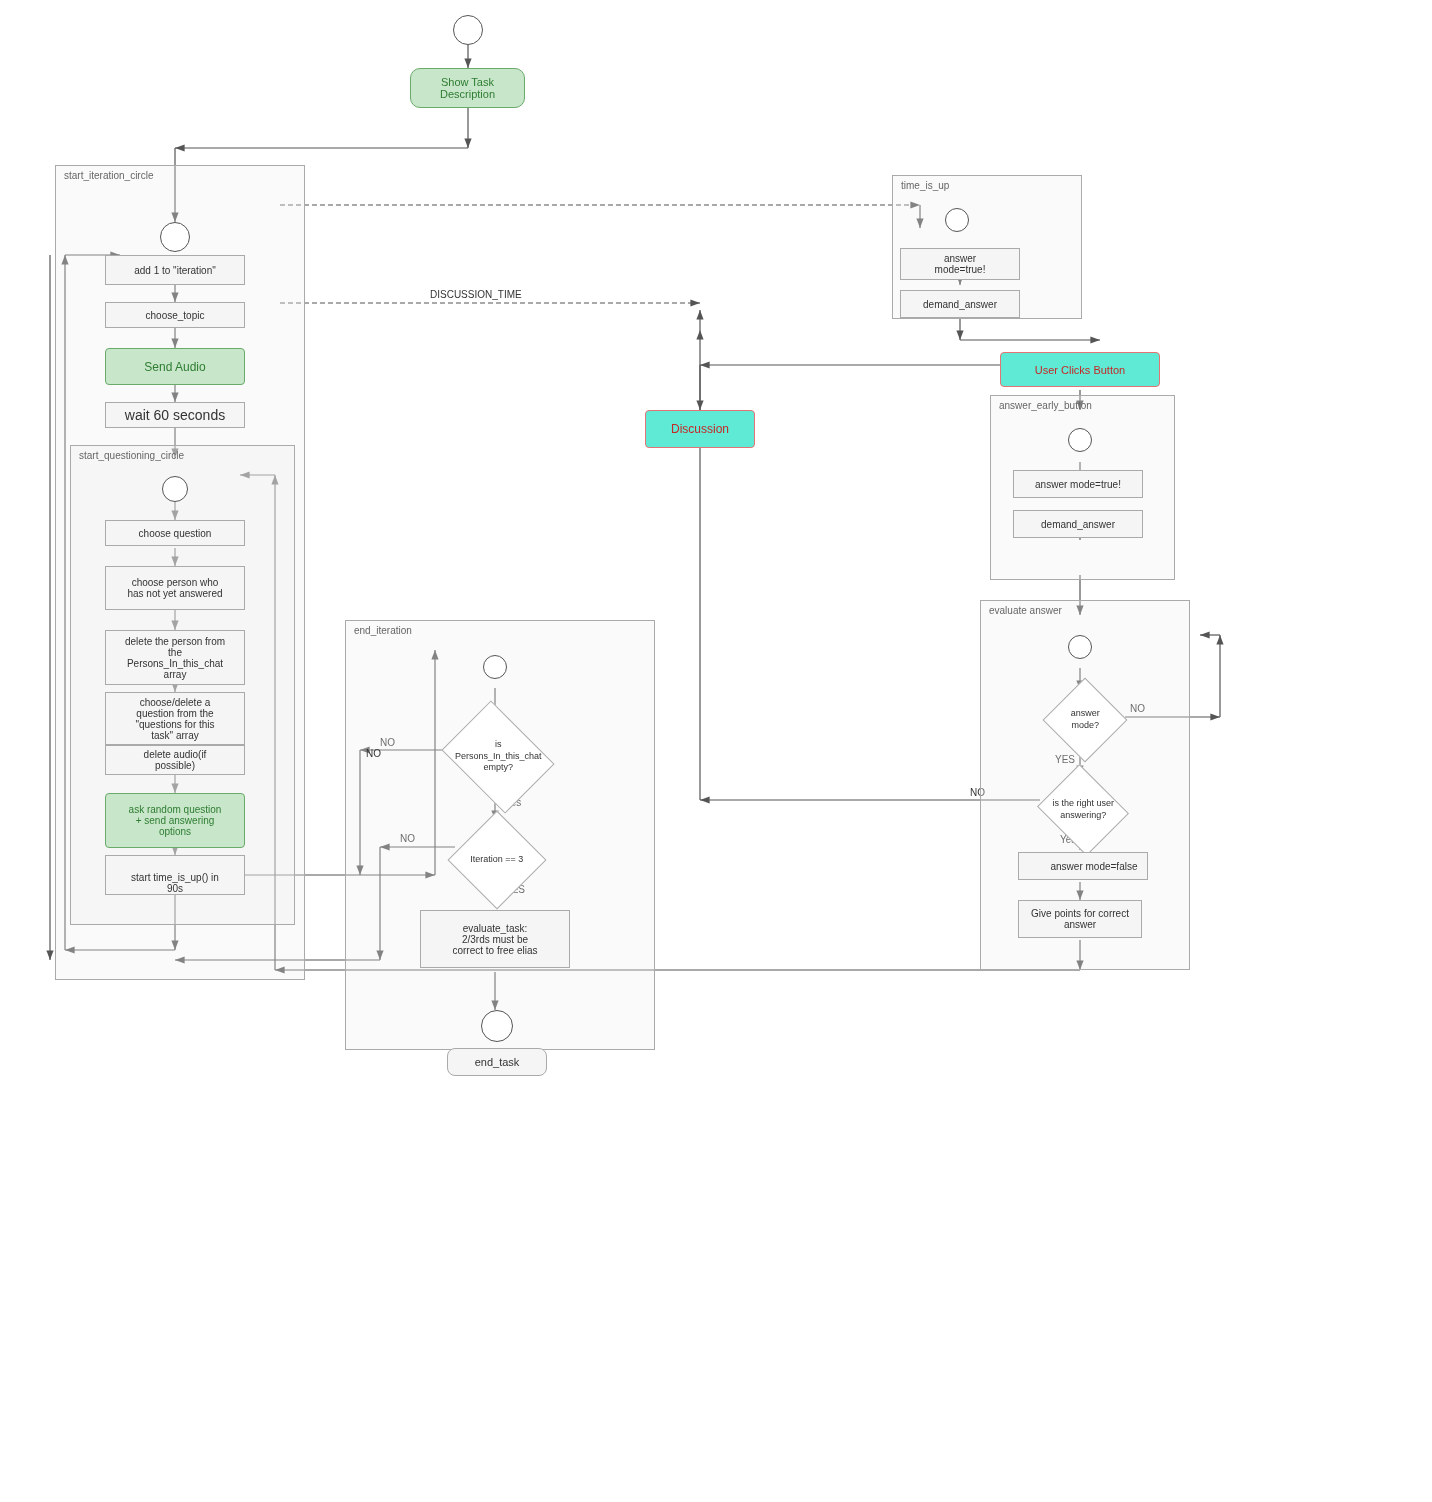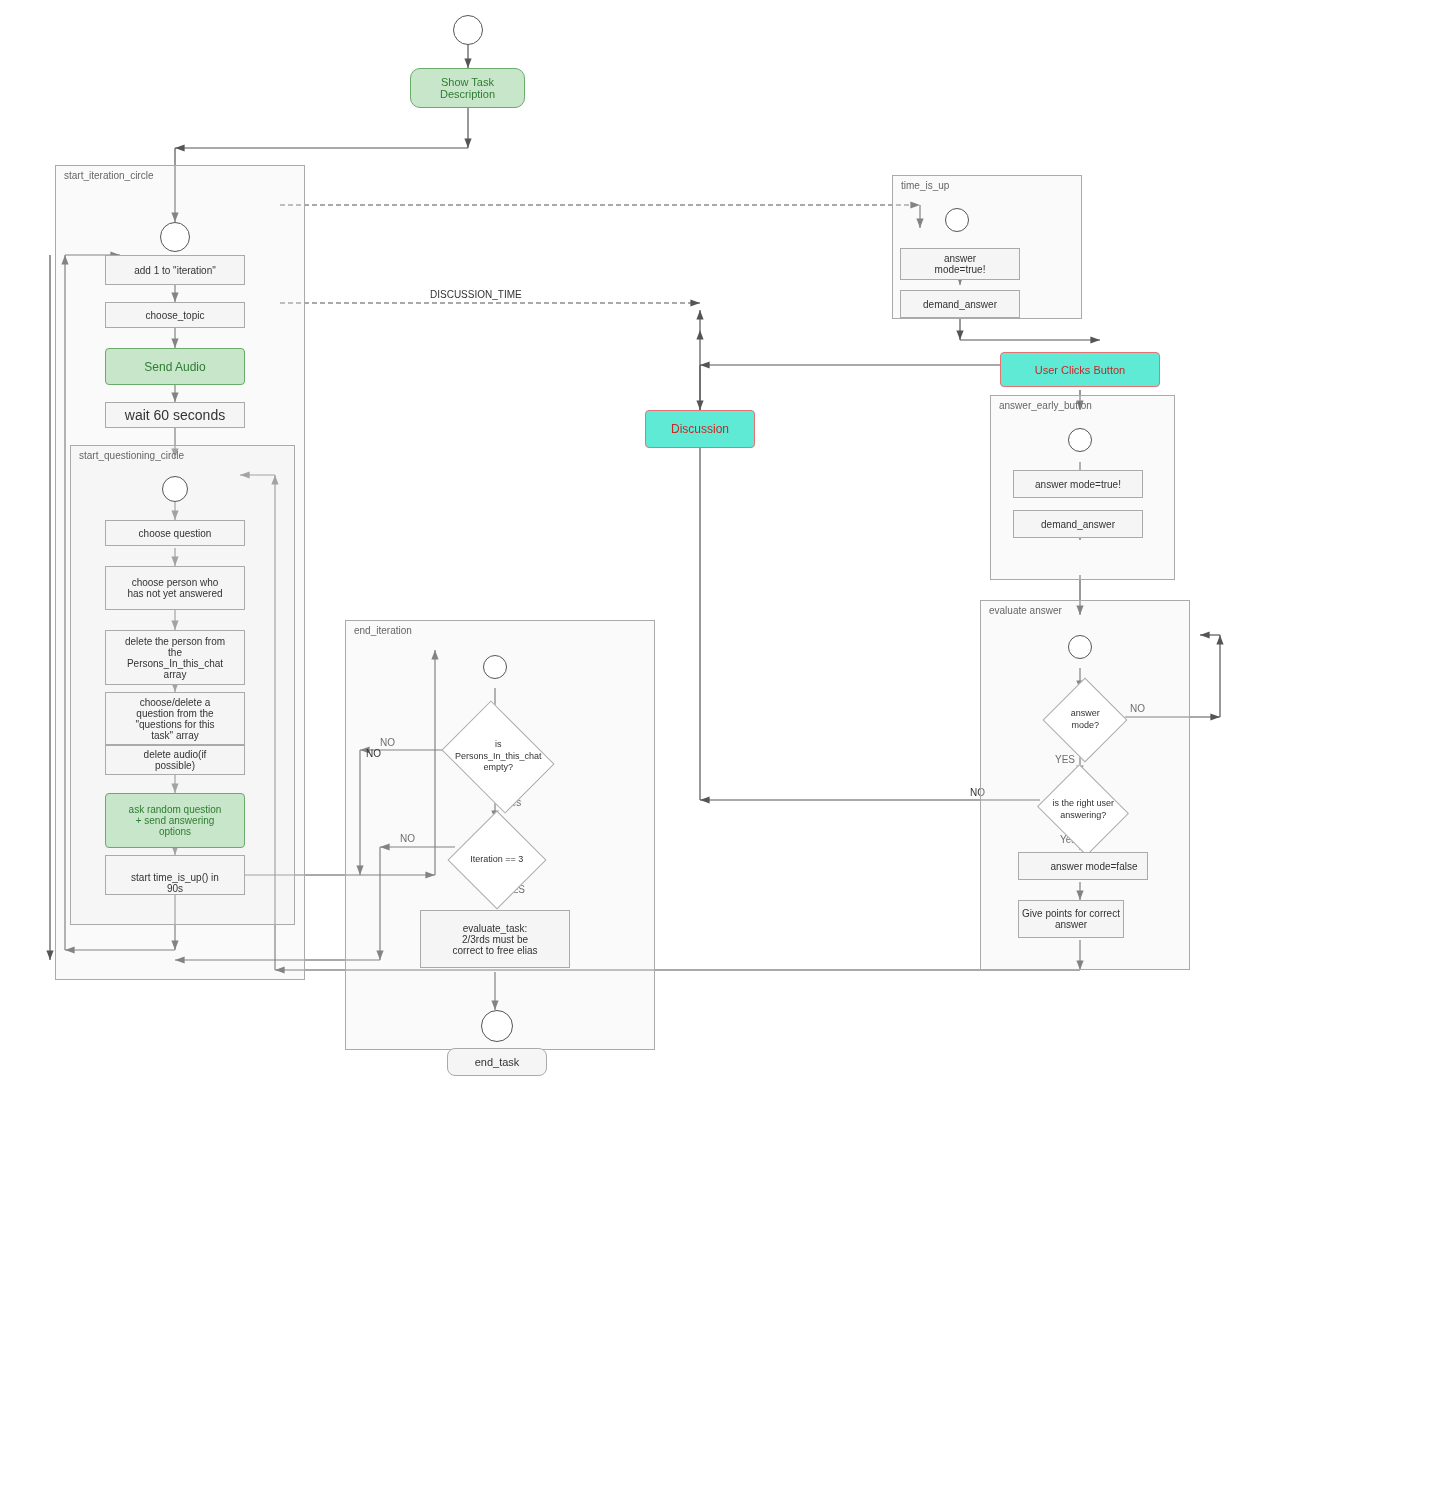--- a/index.html
+++ b/index.html
@@ -341,21 +341,21 @@
 
   <div class="shape diamond" style="width:70px;height:60px;left:1048px;top:780px;">
     <span class="diamond-label" style="font-size:9px;">is the right user
 answering?</span>
   </div>
 
   <div class="shape rect rect-gray" style="width:130px;height:28px;left:1018px;top:852px;">
     <span style="font-size:10px;padding-left:22px;">answer mode=false</span>
   </div>
 
-  <div class="shape rect rect-gray" style="width:106px;height:38px;left:1018px;top:900px;">
+  <div class="shape rect rect-gray" style="width:124px;height:38px;left:1018px;top:900px;">
     <span style="font-size:10px;white-space:pre-line;">Give points for correct
 answer</span>
   </div>
 
   <div class="frame" style="left:345px;top:620px;width:310px;height:430px;">
     <span class="frame-label">end_iteration</span>
   </div>
 
   <div class="shape circle" style="width:24px;height:24px;left:483px;top:655px;"></div>
 

